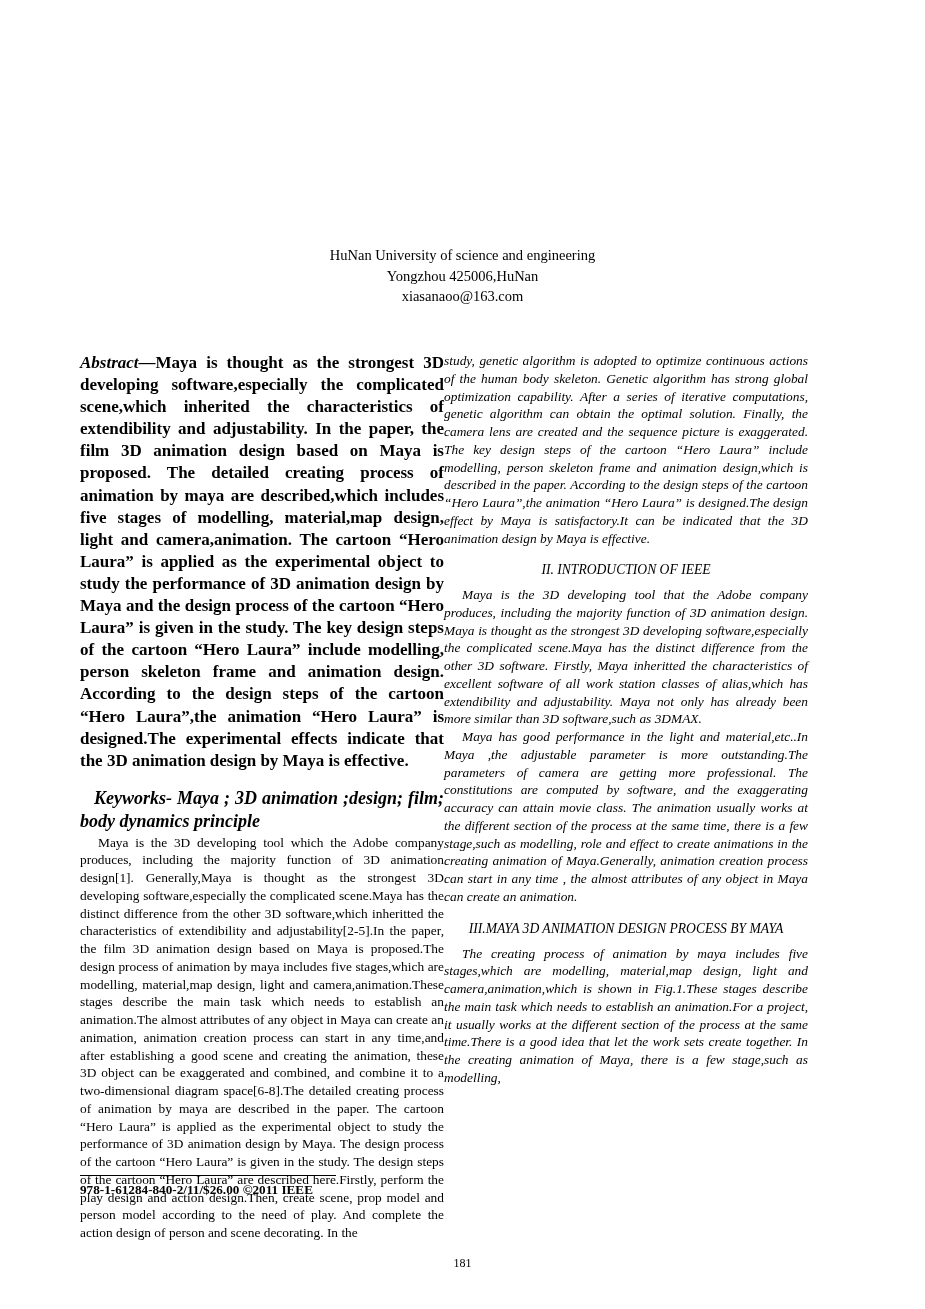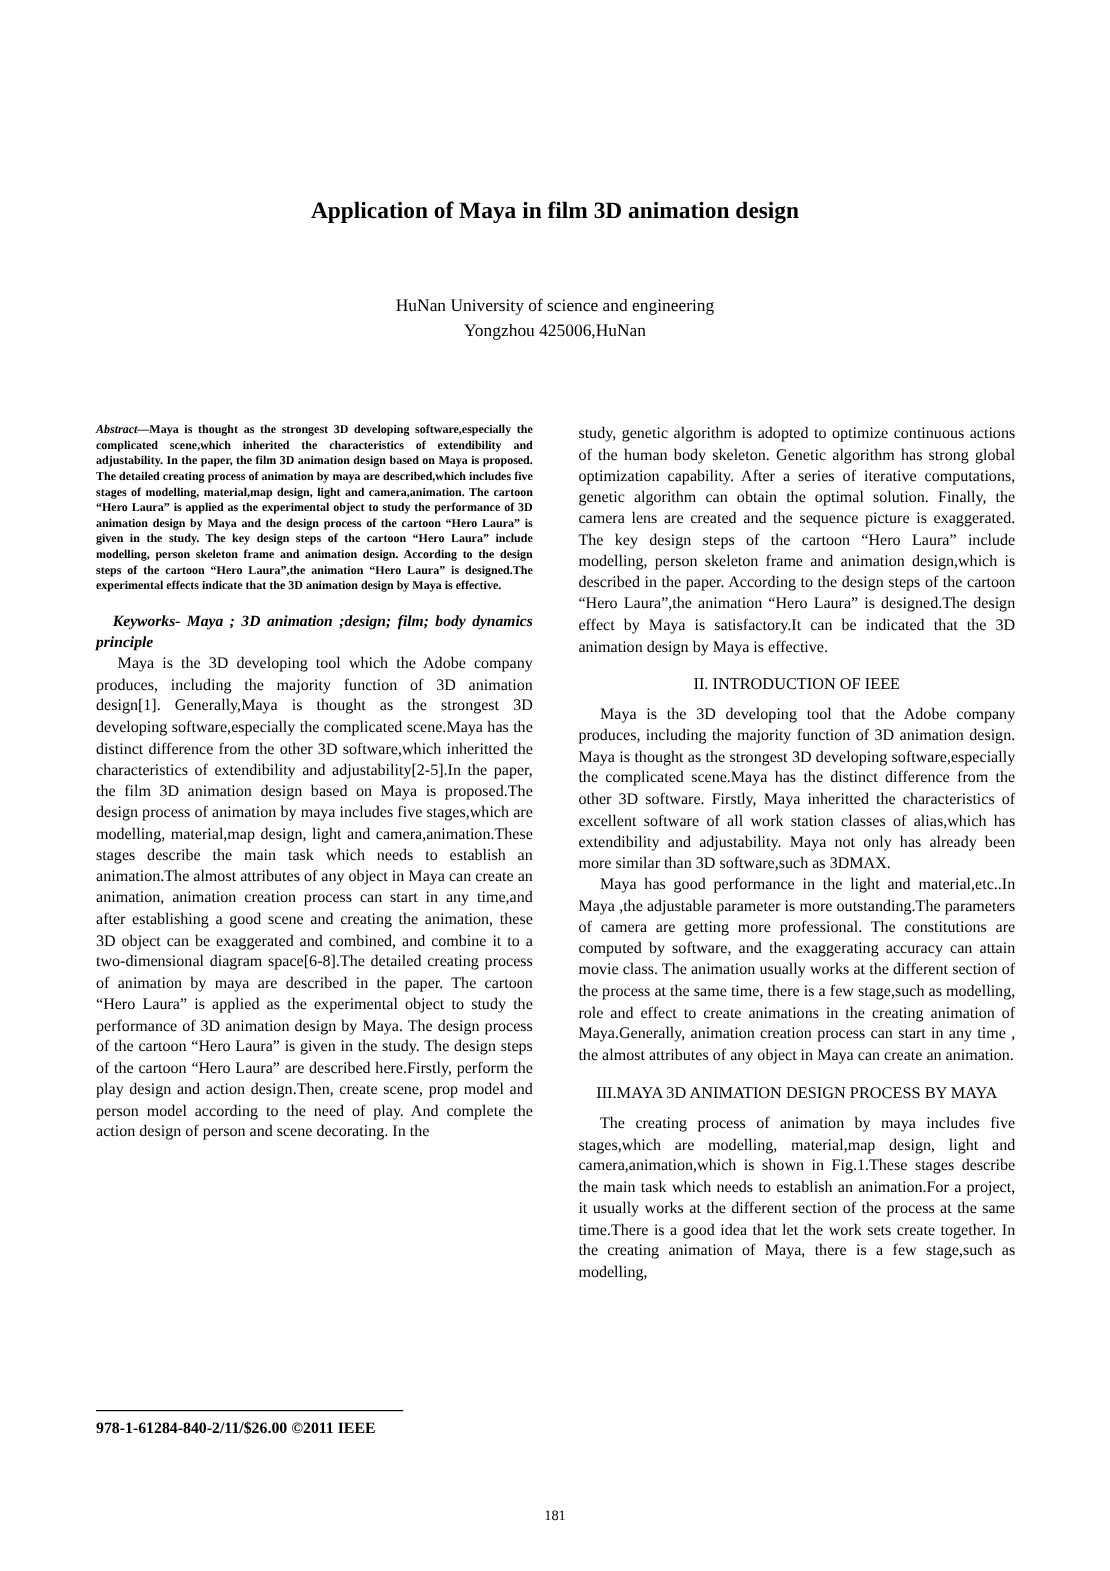--- a/index.html
+++ b/index.html
@@ -52,43 +52,43 @@
     height: 810px;
   }
   .col {
     width: 364px;
     float: left;
     font-size: 13.4px;
     line-height: 1.325;
     text-align: justify;
   }
   .col.right {
-    margin-left: 38px;
+    font-style: italic;
   }
   p {
     margin: 0 0 0 0;
     text-indent: 18px;
     text-align: justify;
   }
   p.noindent { text-indent: 0; }
   .abstract {
     font-weight: bold;
-    font-size: 10px;
+    font-size: 17px;
     line-height: 1.30;
     text-align: justify;
     text-indent: 0;
   }
   .abstract .lead {
     font-style: italic;
     font-weight: bold;
   }
   .keywords {
     font-weight: bold;
     font-style: italic;
-    font-size: 13px;
+    font-size: 18px;
     line-height: 1.30;
     text-align: justify;
     text-indent: 14px;
     margin-top: 15px;
   }
   h2.section {
     text-align: center;
     font-size: 13.6px;
     font-weight: normal;
     margin: 15px 0 7px 0;
@@ -117,25 +117,25 @@
     top: 1256px;
     text-align: center;
     font-size: 12px;
   }
 </style>
 </head>
 <body>
 
 <div class="page">
 
-  <h1 class="title">Application of Maya in film 3D animation design</h1>
 
   <div class="authorblock">
     <div class="aff">HuNan University of science and engineering</div>
     <div class="aff">Yongzhou 425006,HuNan</div>
+    <div class="aff">xiasanaoo@163.com</div>
   </div>
 
   <div class="columns">
 
     <div class="col left">
       <p class="abstract"><span class="lead">Abstract</span><span>—</span><span>Maya is thought as the strongest 3D developing software,especially the complicated scene,which inherited the characteristics of extendibility and adjustability. In the paper, the film 3D animation design based on Maya is proposed. The detailed creating process of animation by maya are described,which includes five stages of modelling, material,map design, light and camera,animation. The cartoon “Hero Laura” is applied as the experimental object to study the performance of 3D animation design by Maya and the design process of the cartoon “Hero Laura” is given in the study. The key design steps of the cartoon “Hero Laura” include modelling, person skeleton frame and animation design. According to the design steps of the cartoon “Hero Laura”,the animation “Hero Laura” is designed.The experimental effects indicate that the 3D animation design by Maya is effective.</span></p>
 
       <p class="keywords">Keyworks- Maya ; 3D animation ;design; film; body dynamics principle</p>
 
 

